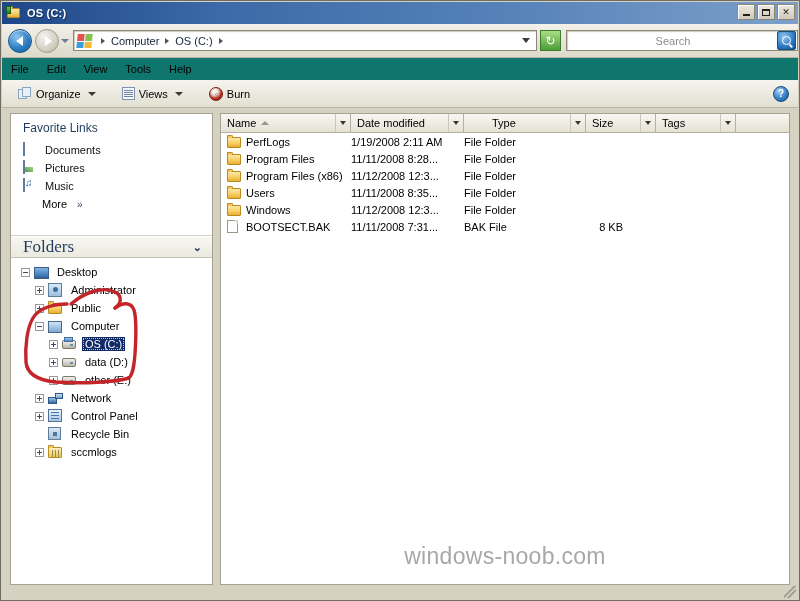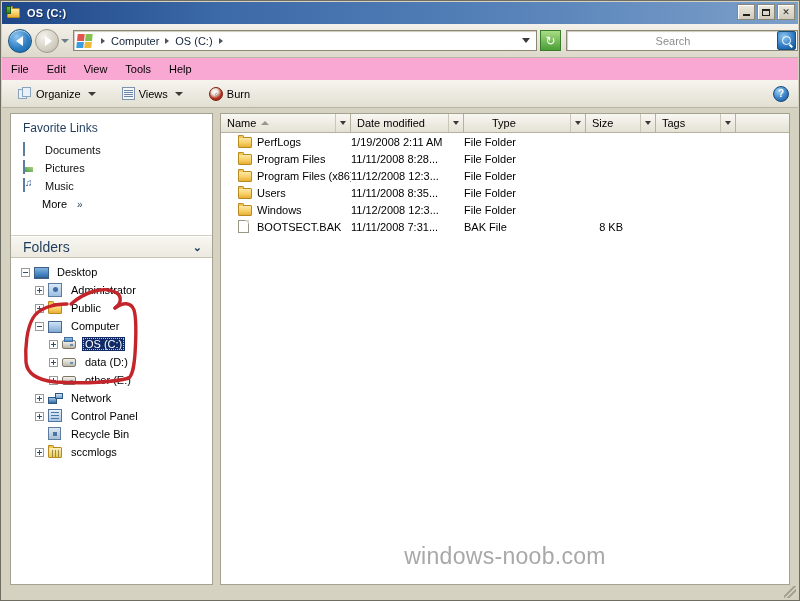--- a/index.html
+++ b/index.html
@@ -196,21 +196,21 @@
     display: flex; align-items: center; justify-content: center;
   }
   .mag { width: 7px; height: 7px; border: 1.6px solid #ffffff; border-radius: 50%; position: relative; }
   .mag::after { content: ""; position: absolute; right: -3px; bottom: -3px; width: 4px; height: 1.6px; background: #ffffff; transform: rotate(45deg); }
 
   
   .menubar {
     position: absolute;
     left: 1px; top: 57px;
     width: 796px; height: 22px;
-    background: #f9a8d4;
+    background: #0f766e;
     display: flex; align-items: center;
     box-sizing: border-box;
   }
   .menu-item {
     padding: 2px 9px;
     font-size: 11px;
     color: #000000;
     cursor: default;
   }
 
@@ -343,21 +343,21 @@
   .folders-header {
     height: 22px;
     background: linear-gradient(to bottom, #f7f6f1, #eceadf);
     border-top: 1px solid #ffffff;
     border-bottom: 1px solid #c8c4b5;
     display: flex; align-items: center;
     padding-left: 12px; padding-right: 10px;
     box-sizing: border-box;
     cursor: default;
   }
-  .folders-title { font-size: 14px; color: #1f3c5e; }
+  .folders-title { font-size: 17px; color: #1f3c5e; font-family: Liberation Serif, serif; }
   .chev-down { margin-left: auto; color: #1f3c5e; font-size: 11px; font-weight: bold; }
 
   .tree { padding-top: 5px; background: #ffffff; height: 325px; position: relative; }
   .tnode { height: 18px; display: flex; align-items: center; font-size: 11px; cursor: default; white-space: nowrap; }
   .expander {
     width: 9px; height: 9px; flex: none;
     border: 1px solid #9a9a9a; background: #ffffff;
     box-sizing: border-box;
     position: relative; margin-right: 4px;
     color: #1d1d1d; font-size: 8px; line-height: 7px; text-align: center;
@@ -520,21 +520,21 @@
     width: 0; height: 0;
     border-left: 3px solid transparent; border-right: 3px solid transparent;
     border-top: 4px solid #3a3a36;
   }
   .filelist { position: relative; }
   .frow {
     height: 17px; display: flex; align-items: center;
     font-size: 11px; cursor: default;
   }
   .fcell { display: flex; align-items: center; box-sizing: border-box; overflow: hidden; white-space: nowrap; }
-  .fcell.name { padding-left: 17px; }
+  .fcell.name { padding-left: 6px; }
   .fcell.size { justify-content: flex-end; padding-right: 11px; }
   .row-ic { width: 14px; height: 13px; flex: none; margin-right: 5px; position: relative; }
   .ic-file {
     width: 11px; height: 13px;
     background: #ffffff;
     border: 1px solid #9a9686;
     box-sizing: border-box;
     position: relative;
   }
   .ic-file::after {

